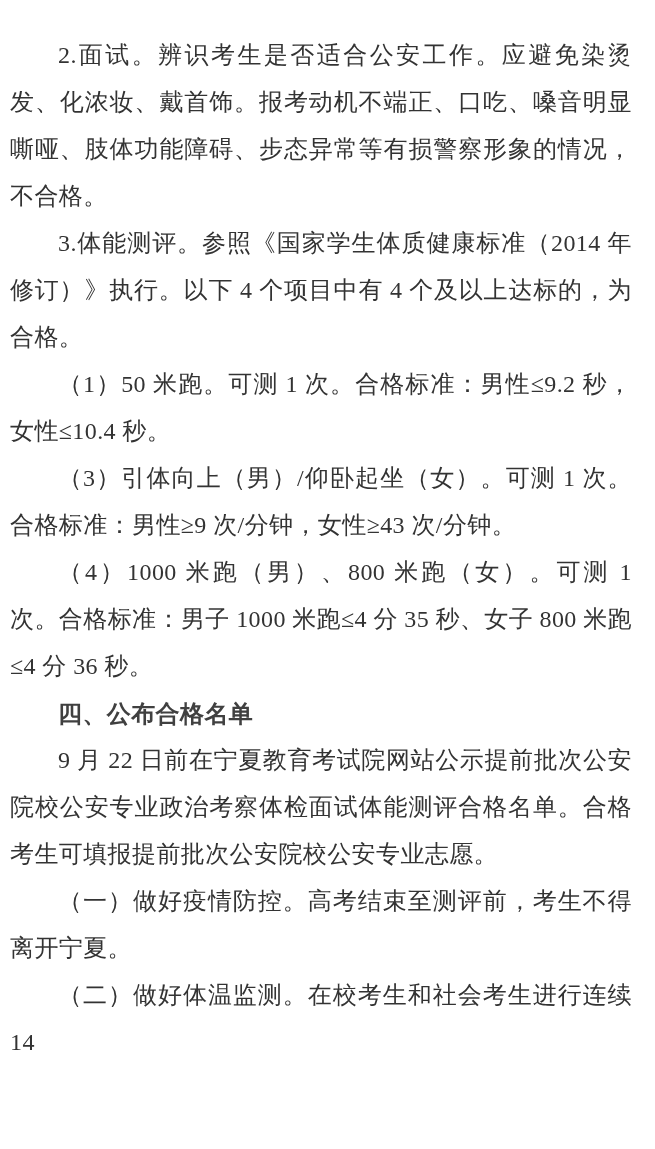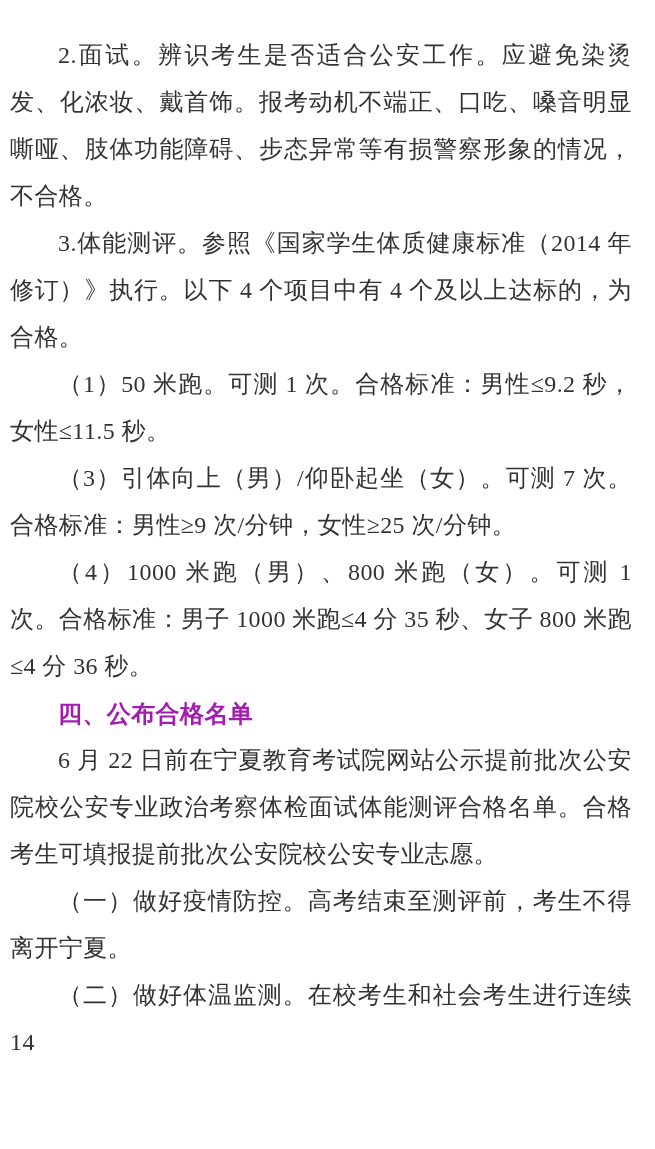--- a/index.html
+++ b/index.html
@@ -29,29 +29,29 @@
       text-indent: 2em;
       text-align: justify;
       text-justify: inter-ideograph;
       word-break: break-all;
     }
     .heading {
       margin: 0;
       text-indent: 2em;
       font-family: "Liberation Sans", "DejaVu Sans", sans-serif;
       font-weight: bold;
-      color: #a21caf;
+      color: #404040;
     }
   </style>
 </head>
 <body>
 
 <div class="page">
   <p class="para">2.面试。辨识考生是否适合公安工作。应避免染烫发、化浓妆、戴首饰。报考动机不端正、口吃、嗓音明显嘶哑、肢体功能障碍、步态异常等有损警察形象的情况，不合格。</p>
   <p class="para">3.体能测评。参照《国家学生体质健康标准（2014 年修订）》执行。以下 4 个项目中有 4 个及以上达标的，为合格。</p>
-  <p class="para">（1）50 米跑。可测 1 次。合格标准：男性≤9.2 秒，女性≤11.5 秒。</p>
-  <p class="para">（3）引体向上（男）/仰卧起坐（女）。可测 7 次。合格标准：男性≥9 次/分钟，女性≥25 次/分钟。</p>
+  <p class="para">（1）50 米跑。可测 1 次。合格标准：男性≤9.2 秒，女性≤10.4 秒。</p>
+  <p class="para">（3）引体向上（男）/仰卧起坐（女）。可测 1 次。合格标准：男性≥9 次/分钟，女性≥43 次/分钟。</p>
   <p class="para">（4）1000 米跑（男）、800 米跑（女）。可测 1 次。合格标准：男子 1000 米跑≤4 分 35 秒、女子 800 米跑≤4 分 36 秒。</p>
   <p class="para heading">四、公布合格名单</p>
-  <p class="para">6 月 22 日前在宁夏教育考试院网站公示提前批次公安院校公安专业政治考察体检面试体能测评合格名单。合格考生可填报提前批次公安院校公安专业志愿。</p>
+  <p class="para">9 月 22 日前在宁夏教育考试院网站公示提前批次公安院校公安专业政治考察体检面试体能测评合格名单。合格考生可填报提前批次公安院校公安专业志愿。</p>
   <p class="para">（一）做好疫情防控。高考结束至测评前，考生不得离开宁夏。</p>
   <p class="para">（二）做好体温监测。在校考生和社会考生进行连续 14</p>
 </div>
 
 </body></html>

